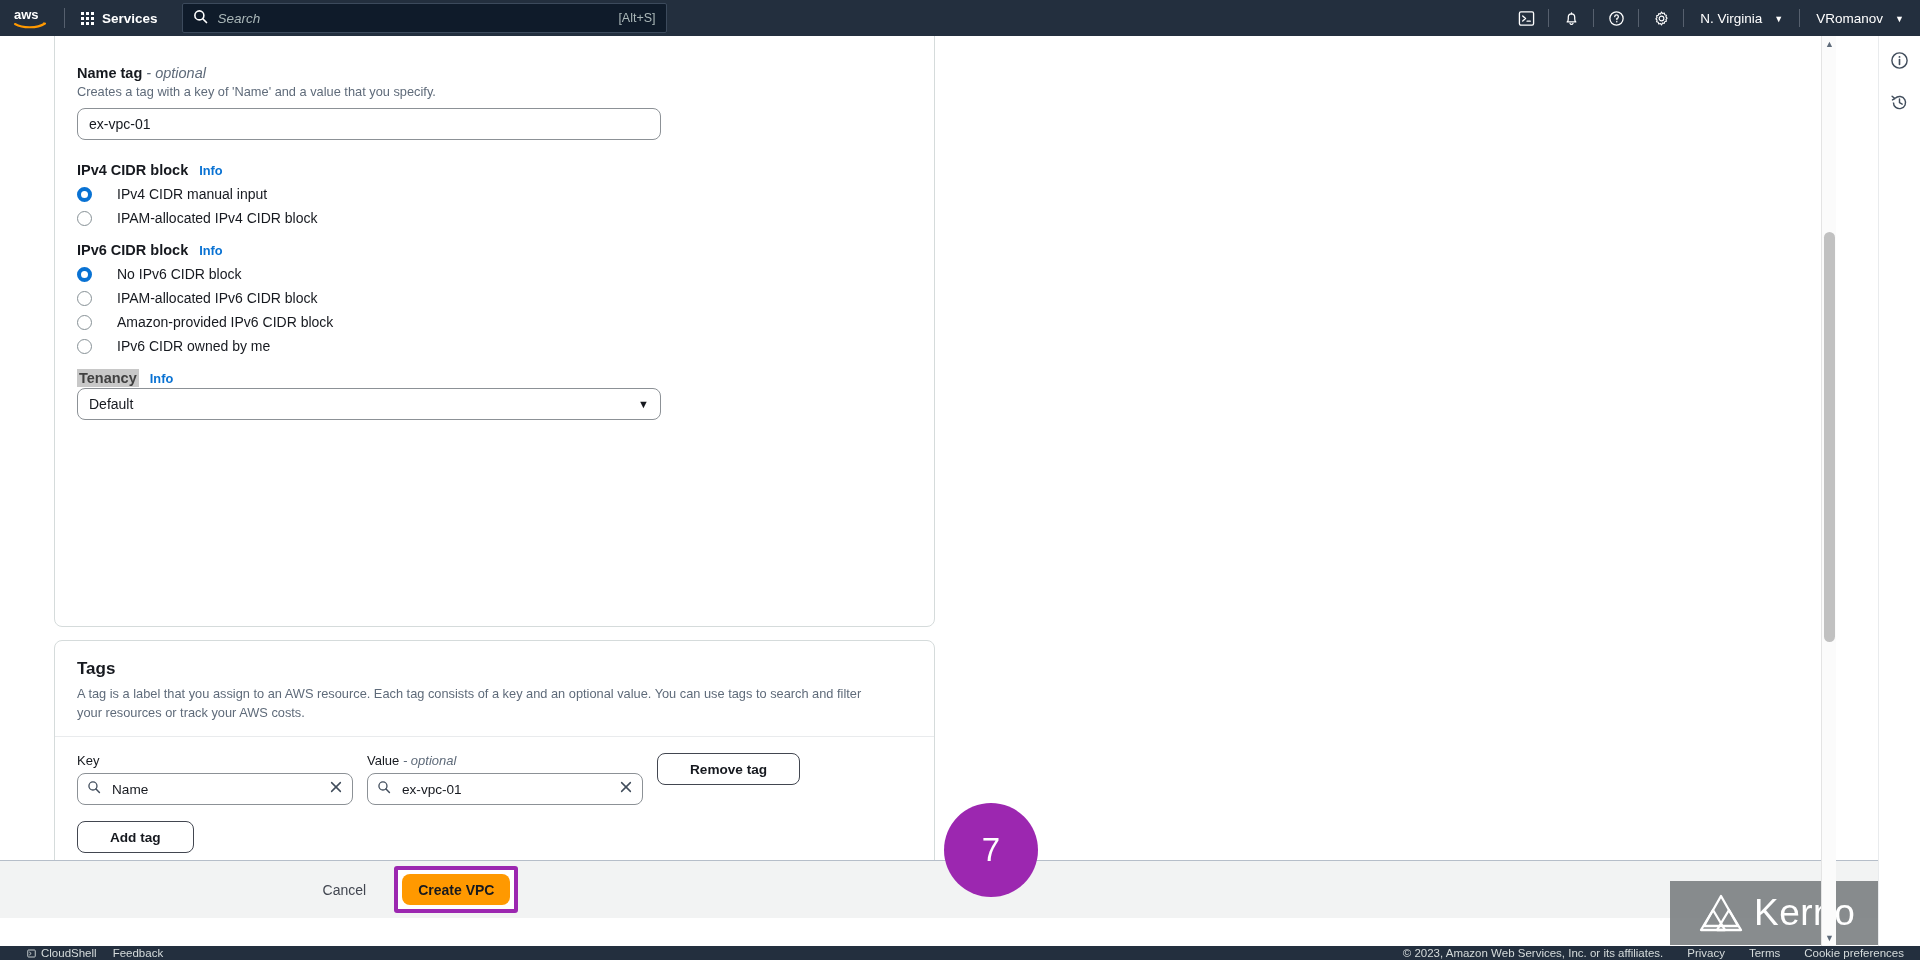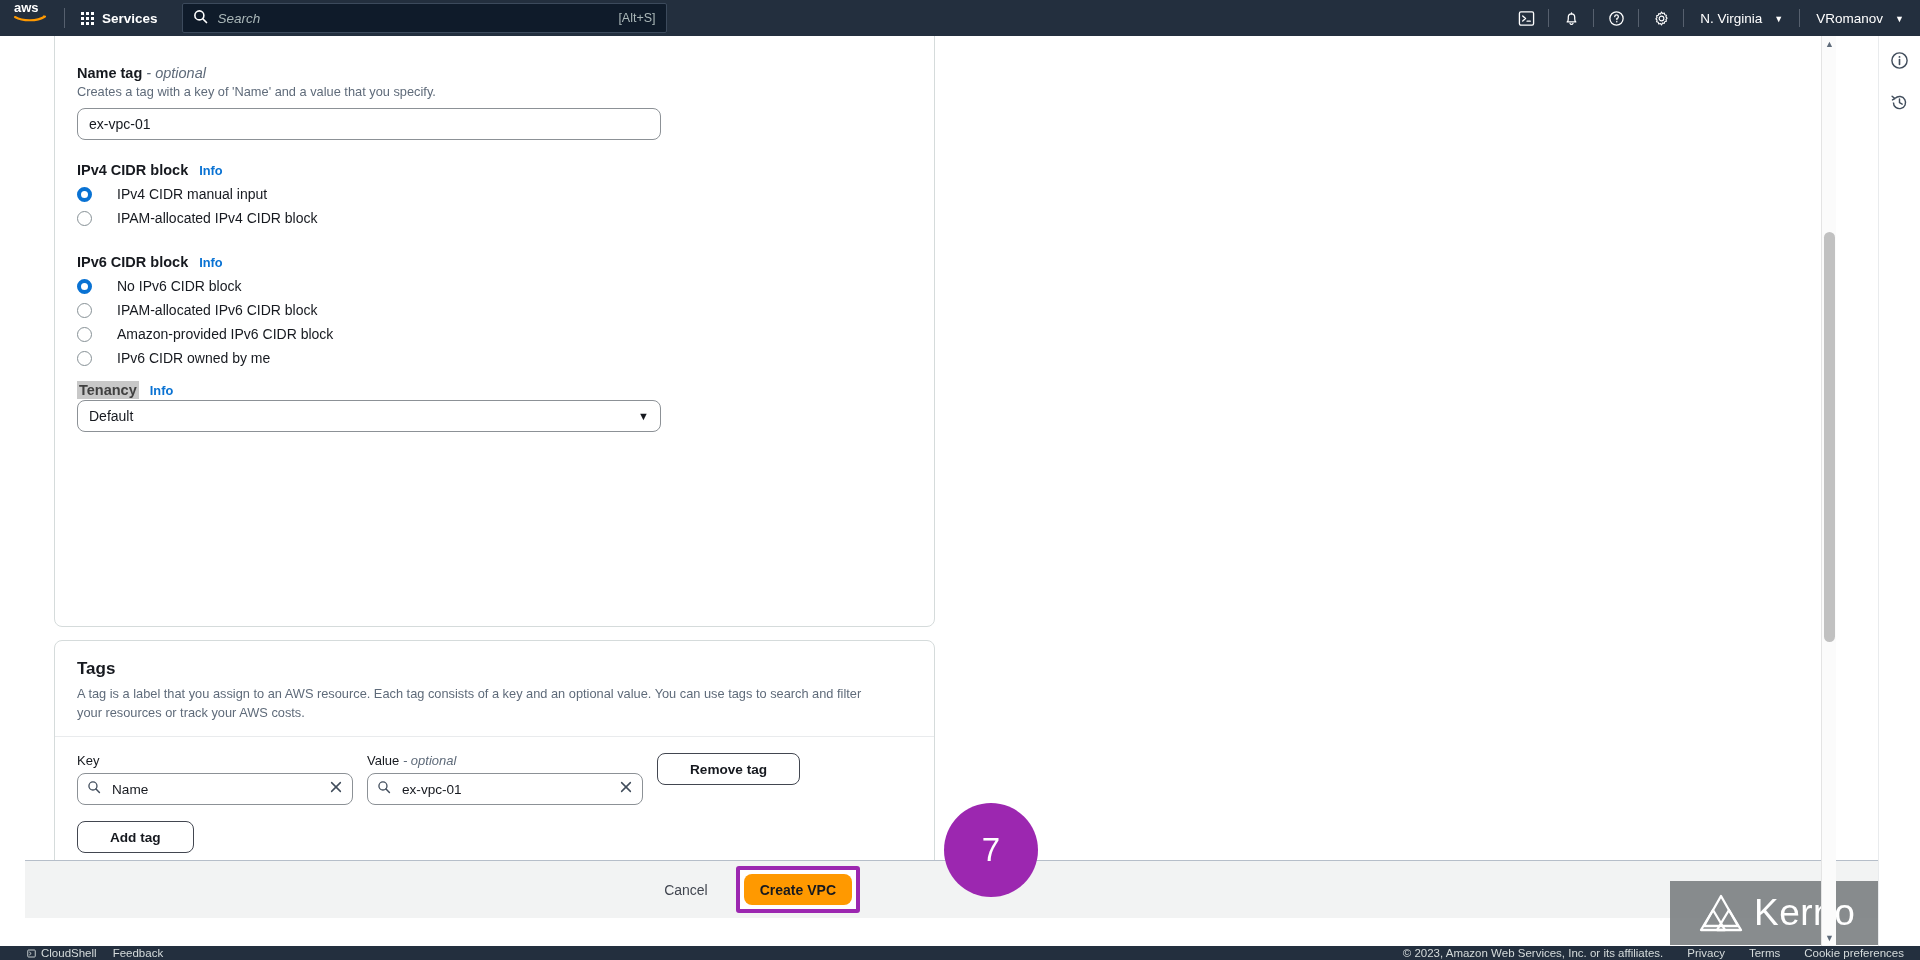--- a/index.html
+++ b/index.html
@@ -15,21 +15,21 @@
   
   .topnav {
     position: absolute; top: 0; left: 0;
     width: 1920px; height: 36px;
     background: #232f3e;
     display: flex; align-items: center;
     color: #ffffff;
   }
   .aws-logo {
     width: 60px; height: 36px;
-    display: flex; align-items: flex-start; justify-content: center;
+    display: flex; align-items: center; justify-content: center;
     cursor: pointer;
   }
   .aws-logo svg { display: block; }
   .nav-divider {
     width: 1px; height: 20px; background: #56606e; margin: 0 4px;
   }
   .services-btn {
     display: flex; align-items: center; gap: 8px;
     height: 36px; padding: 0 12px; cursor: pointer;
     font-size: 13.5px; font-weight: 700; color: #ffffff;
@@ -197,24 +197,23 @@
   }
   .add-tag-btn { margin-top: 16px; }
   .tag-count { font-size: 12.8px; color: #5f6b7a; margin: 9px 0 0 0; }
 
   
   .actions {
     position: absolute; left: 0; top: 824px;
     width: 1878px; height: 58px;
     background: #f2f3f3;
     border-top: 1px solid #b6bec9;
-    display: flex; align-items: center; justify-content: flex-end;
+    display: flex; align-items: center; justify-content: center;
     padding-right: 1043px;
     gap: 22px;
-    margin-left: 25px;
   }
   .cancel-link {
     font-size: 14px; color: #424650; font-weight: 400; cursor: pointer;
     background: transparent; border: 0;
     font-family: "Liberation Sans", sans-serif;
   }
   .create-wrap {
     position: relative;
     padding: 4px;
     border: 4px solid #9c27b0;
@@ -413,21 +412,21 @@
                 <span class="radio-label">IPv4 CIDR manual input</span>
               </div>
               <div class="radio-row">
                 <span class="radio"></span>
                 <span class="radio-label">IPAM-allocated IPv4 CIDR block</span>
               </div>
             </div>
           </div>
 
 
-          <div style="margin-top:28px;">
+          <div style="margin-top:16px;">
             <div class="field-label">
               <span>IPv6 CIDR block</span>
               <span class="info-link">Info</span>
             </div>
             <div style="margin-top:8px;">
               <div class="radio-row">
                 <span class="radio checked"></span>
                 <span class="radio-label">No IPv6 CIDR block</span>
               </div>
               <div class="radio-row">

